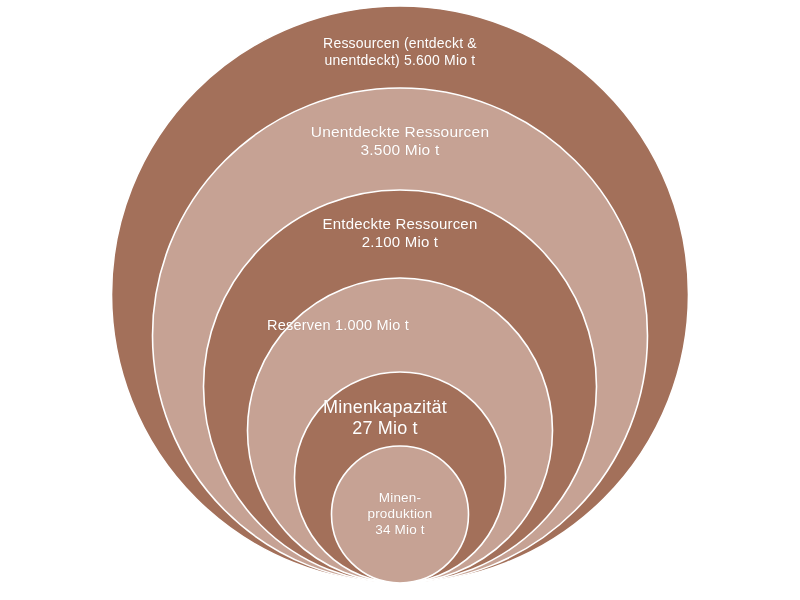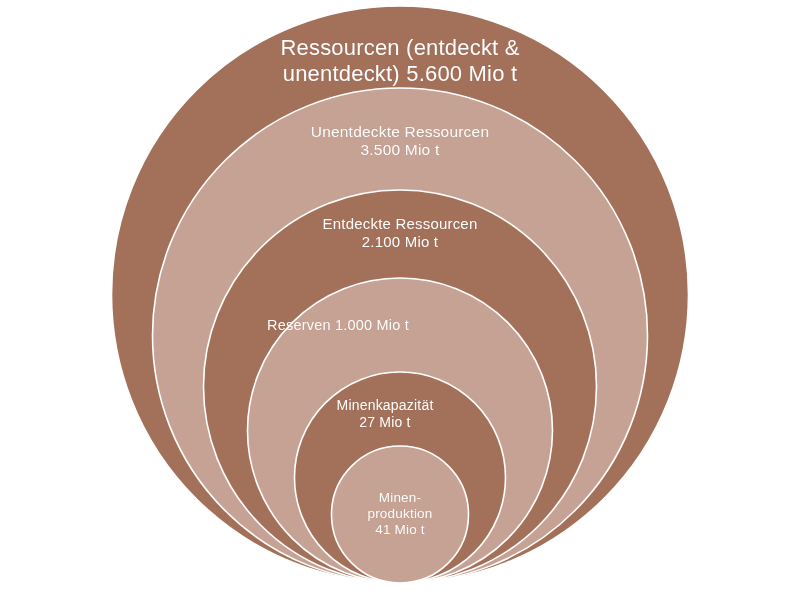--- a/index.html
+++ b/index.html
@@ -50,27 +50,27 @@
         <circle cx="400" cy="294.5" r="288.5" fill="#A3705A" stroke="#ffffff" stroke-width="1.6"></circle>
         <circle cx="400" cy="335.5" r="247.5" fill="#C6A294" stroke="#ffffff" stroke-width="1.6"></circle>
         <circle cx="400" cy="386.5" r="196.5" fill="#A3705A" stroke="#ffffff" stroke-width="1.6"></circle>
         <circle cx="400" cy="430.5" r="152.5" fill="#C6A294" stroke="#ffffff" stroke-width="1.6"></circle>
         <circle cx="400" cy="477.5" r="105.5" fill="#A3705A" stroke="#ffffff" stroke-width="1.6"></circle>
         <circle cx="400" cy="514.5" r="68.5" fill="#C6A294" stroke="#ffffff" stroke-width="1.6"></circle>
       </g>
   </svg>
 
   <div id="label-layer">
-      <div class="circle-label" style="left: 0px; width: 800px; top: 35px; font-size: 22px;">Ressourcen (entdeckt &amp;
+      <div class="circle-label" style="left: 0px; width: 800px; top: 35px; font-size: 14px;">Ressourcen (entdeckt &amp;
 unentdeckt) 5.600 Mio t</div>
       <div class="circle-label" style="left: 0px; width: 800px; top: 123px; font-size: 15.5px;">Unentdeckte Ressourcen
 3.500 Mio t</div>
       <div class="circle-label" style="left: 0px; width: 800px; top: 215px; font-size: 15px; text-align: center;">Entdeckte Ressourcen
 2.100 Mio t</div>
       <div class="circle-label" style="left: 0px; width: 676px; top: 317px; font-size: 14.5px;">Reserven 1.000 Mio t</div>
-      <div class="circle-label" style="left: 0px; width: 770px; top: 397px; font-size: 14px;">Minenkapazität
+      <div class="circle-label" style="left: 0px; width: 770px; top: 397px; font-size: 18px;">Minenkapazität
 27 Mio t</div>
       <div class="circle-label" style="left: 0px; width: 800px; top: 490px; font-size: 13.5px;">Minen-
 produktion
-41 Mio t</div>
+34 Mio t</div>
     </div>
 
 </div>
 
 </body></html>

